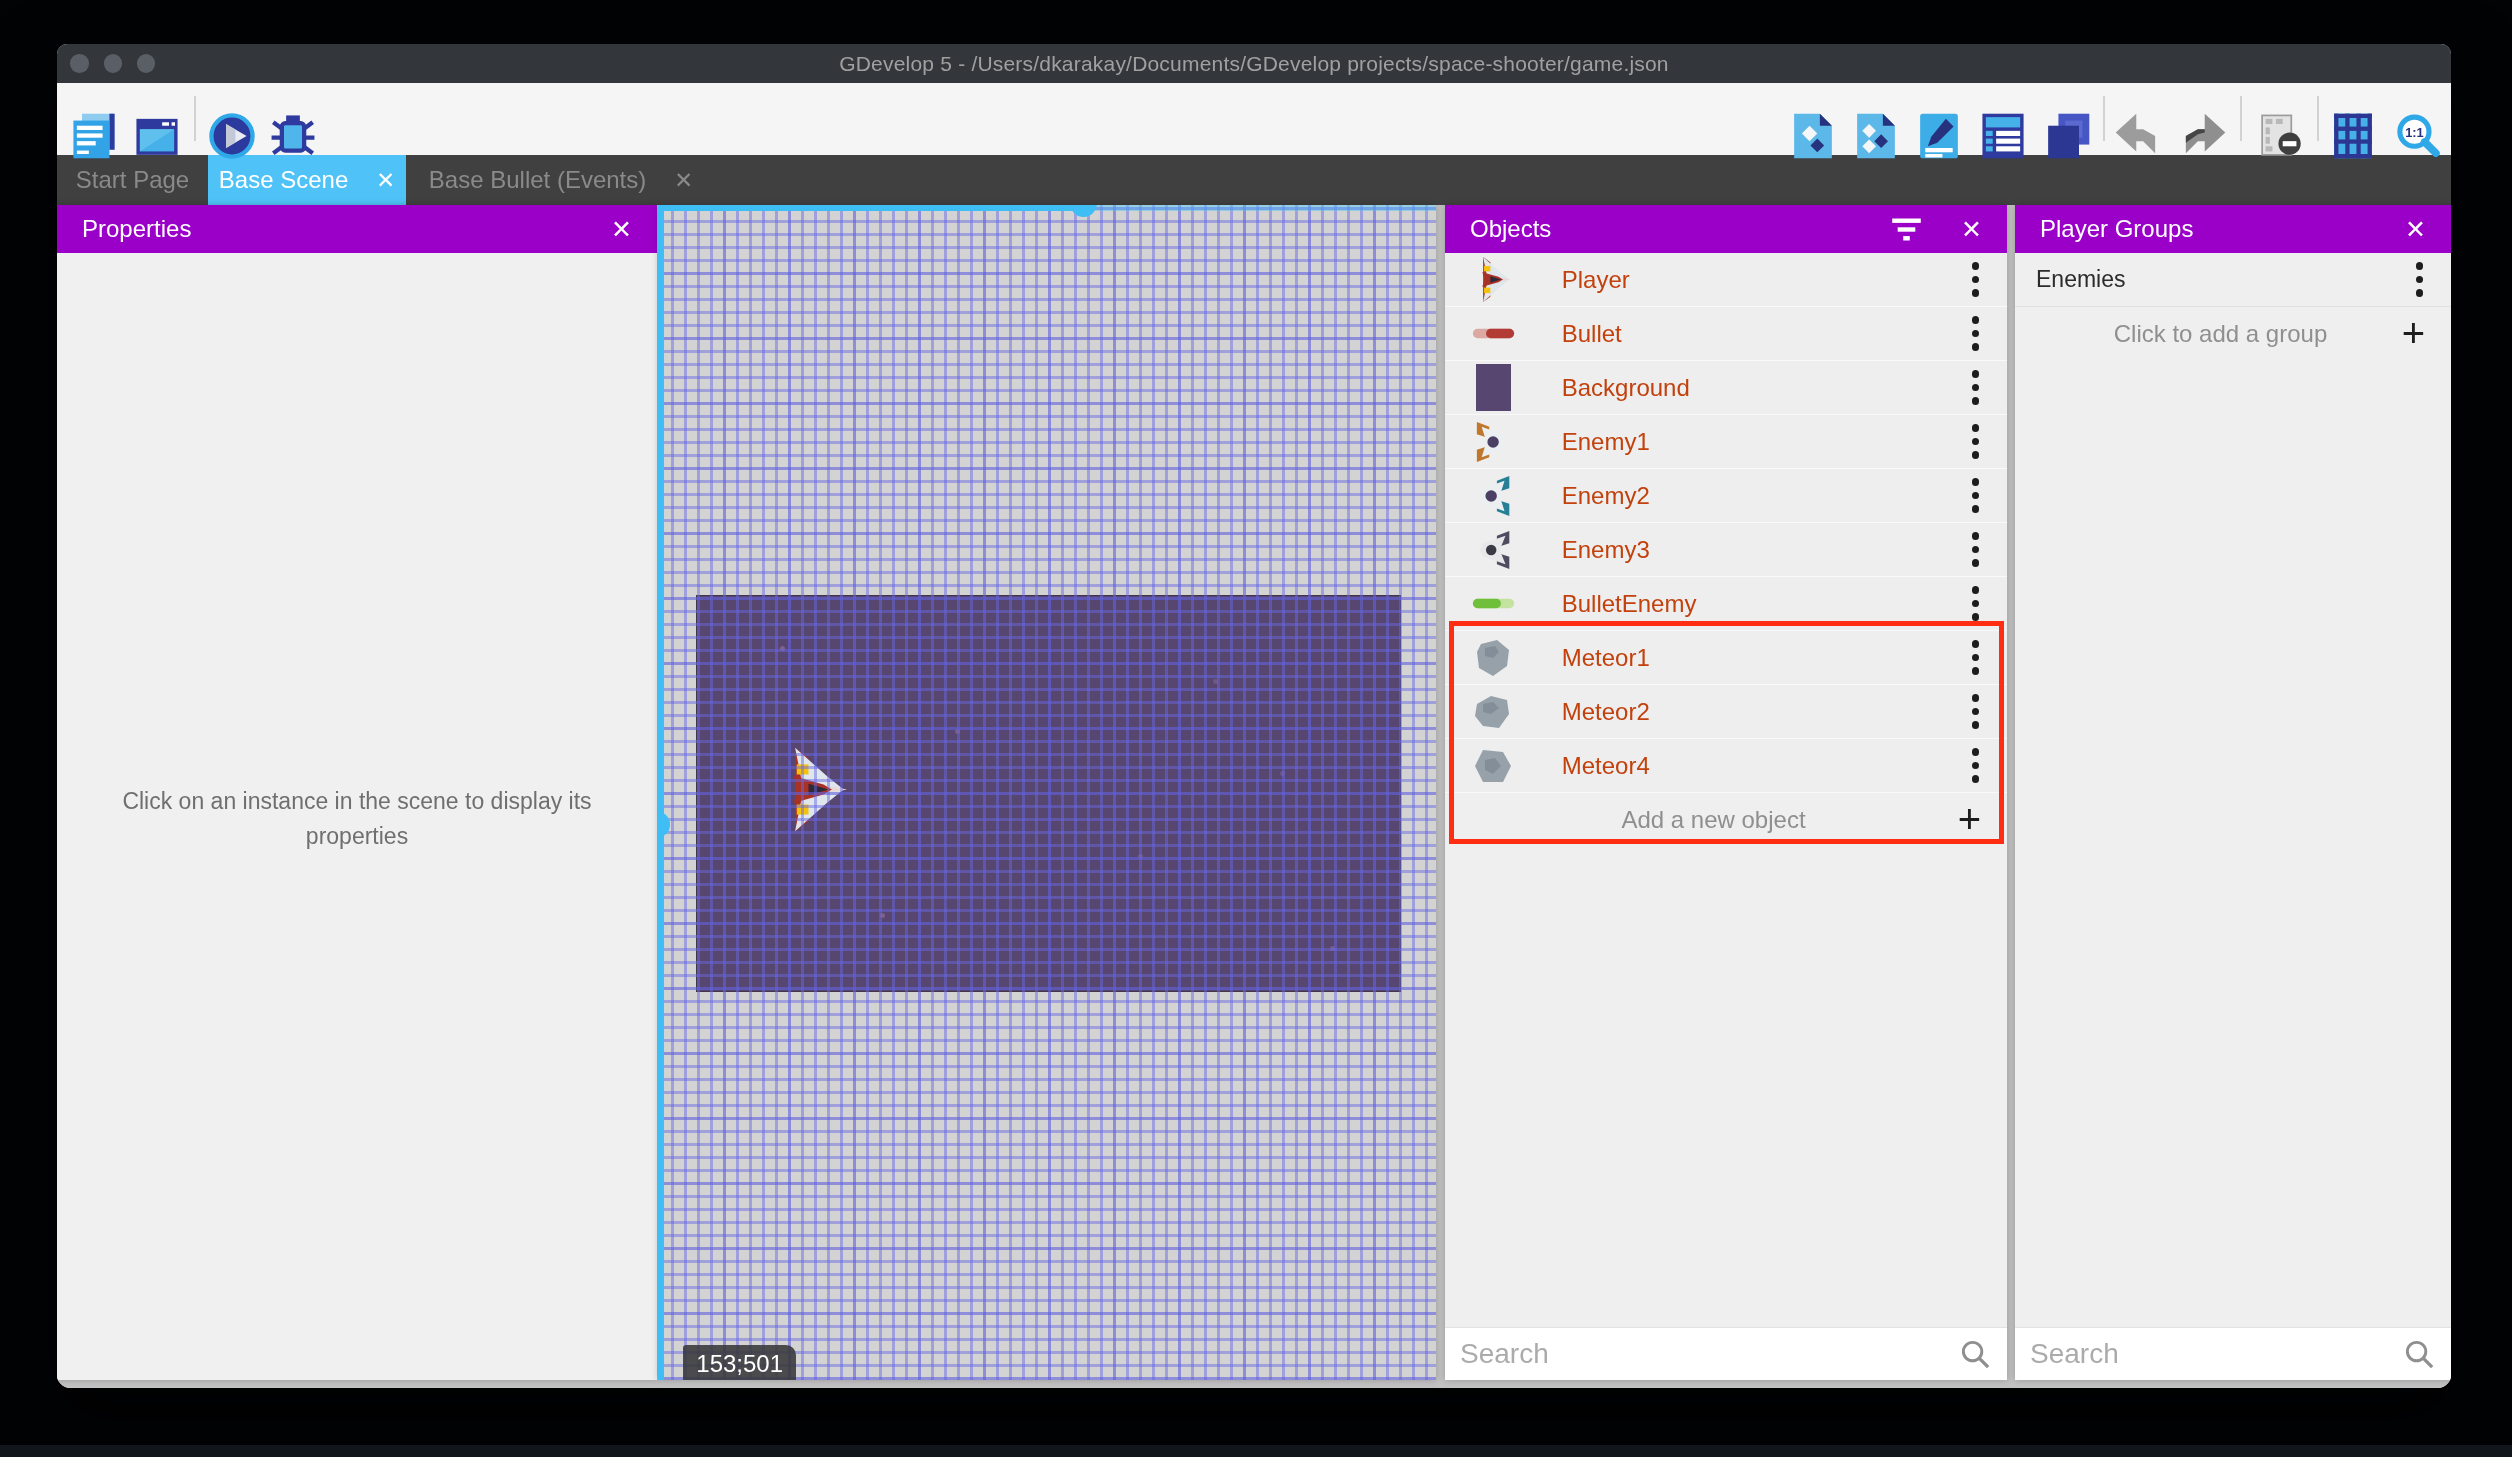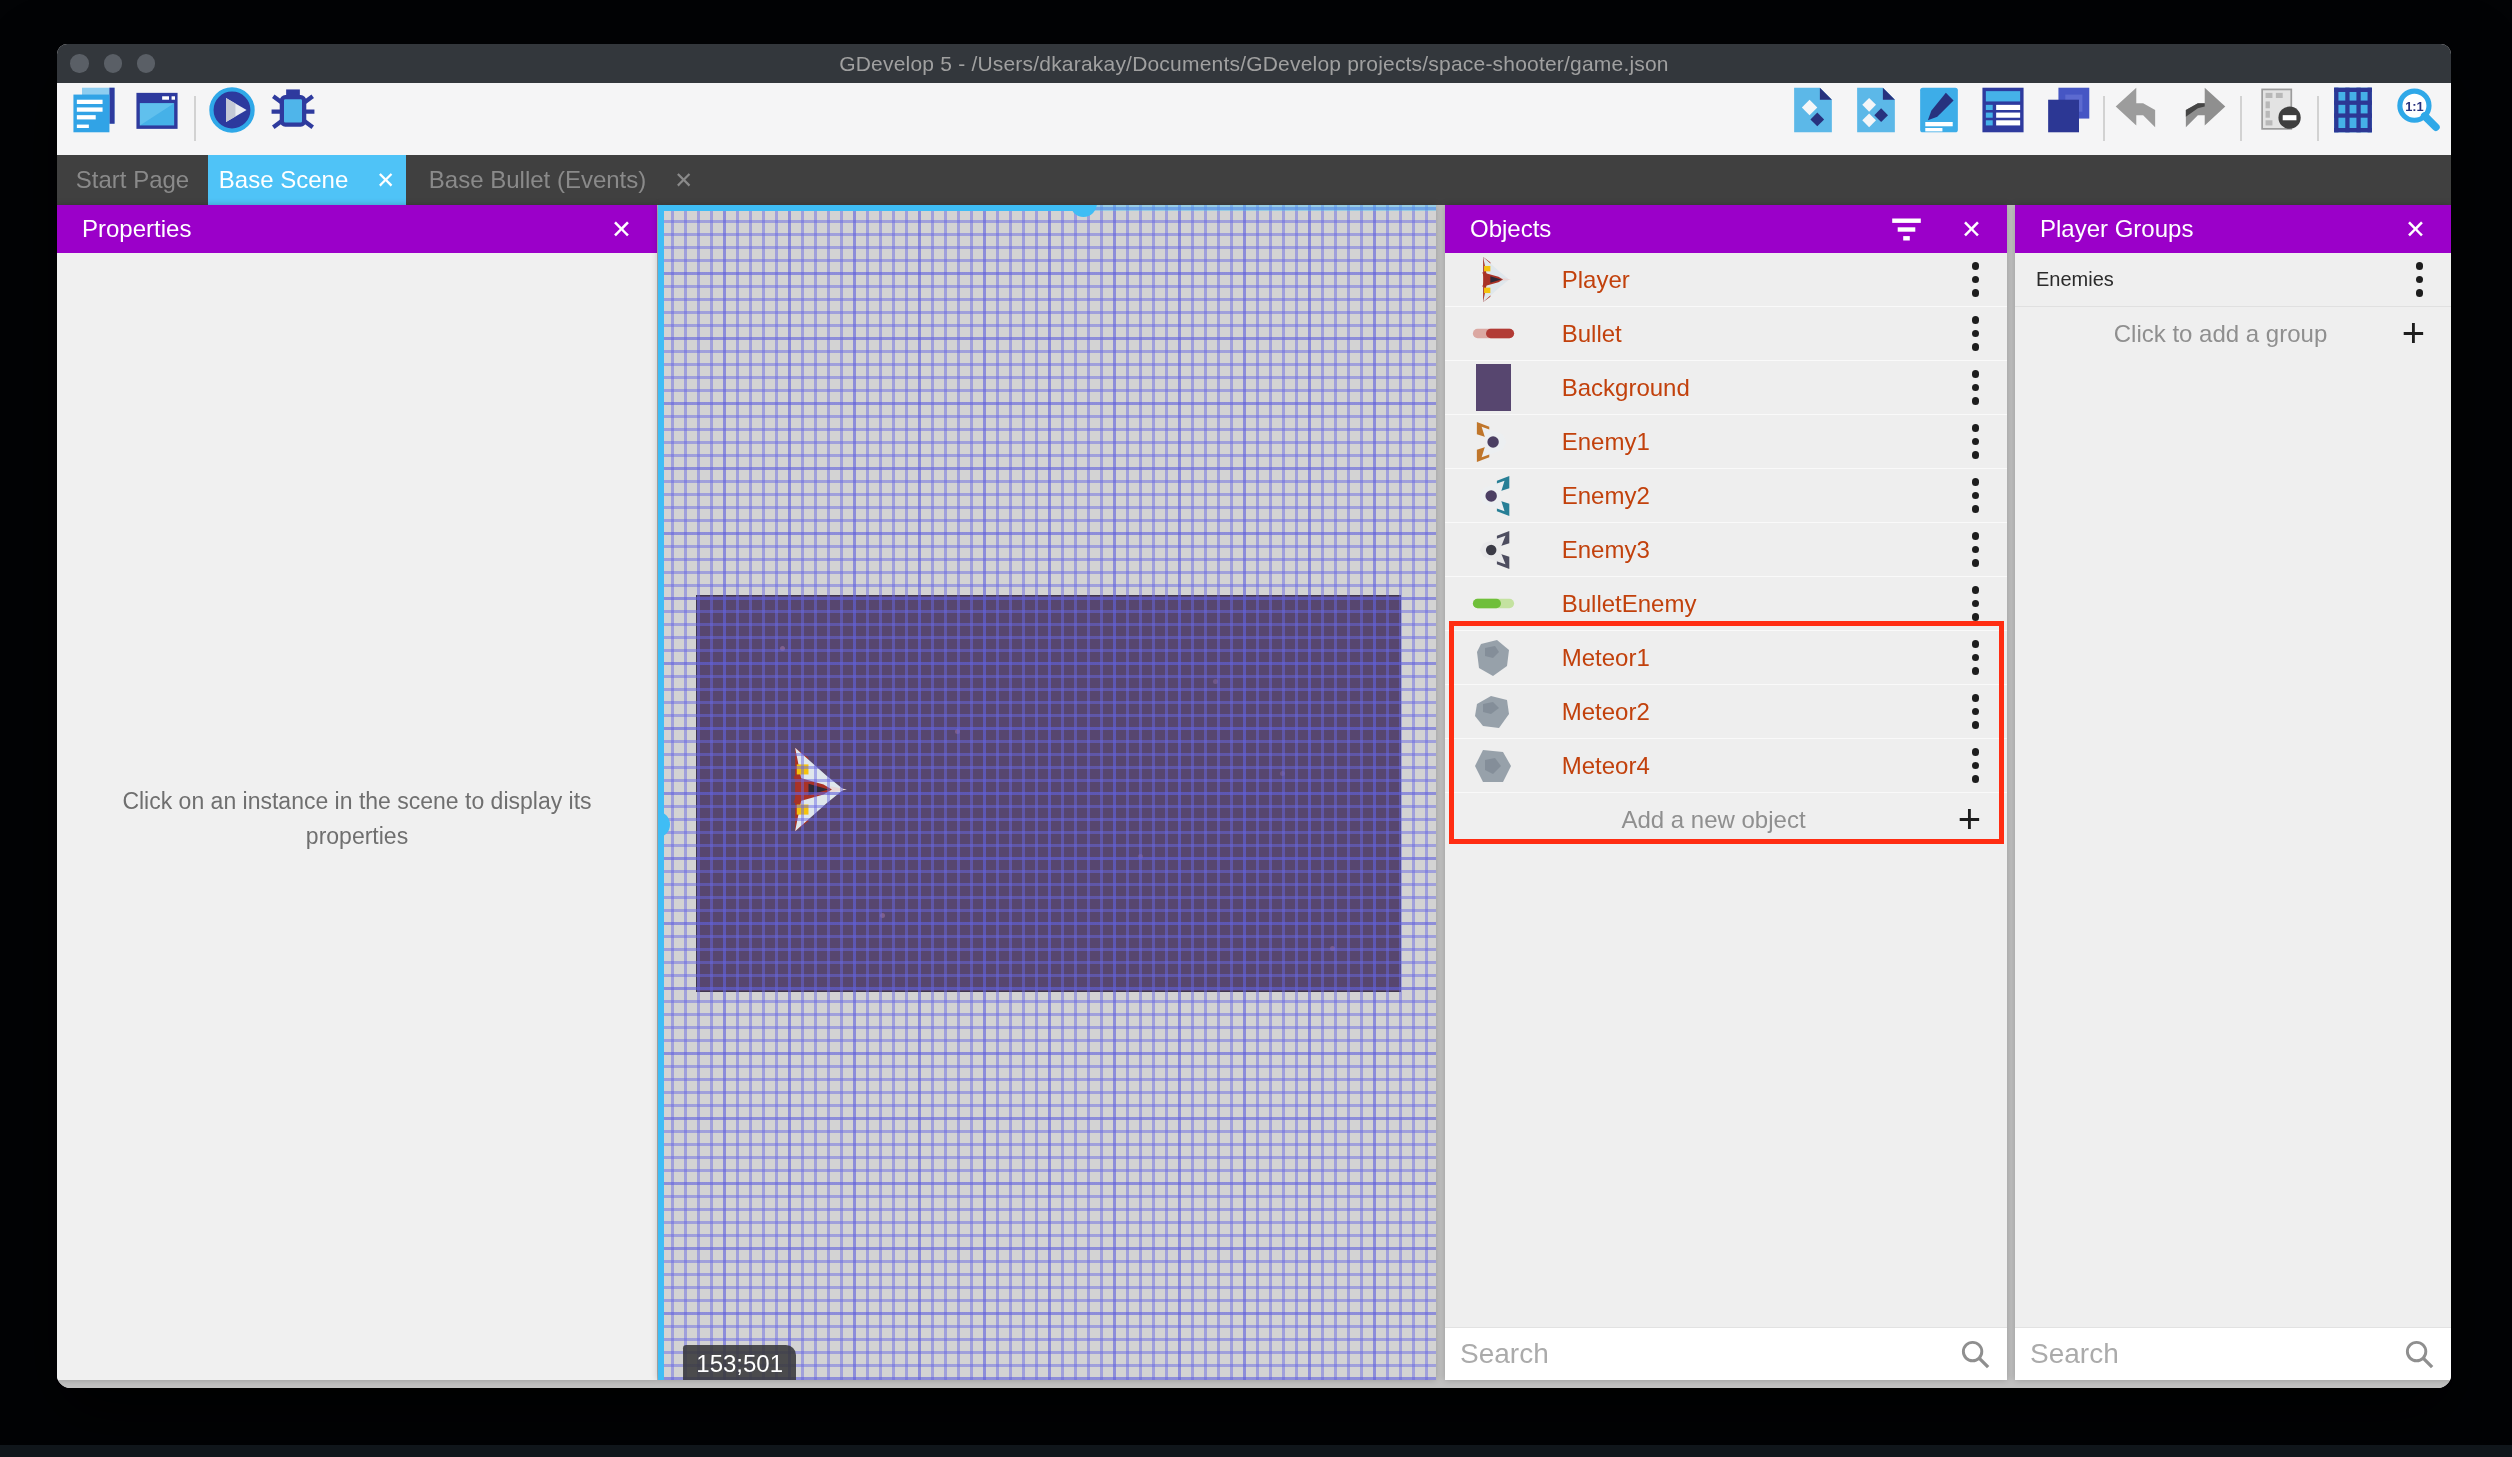--- a/index.html
+++ b/index.html
@@ -15,21 +15,21 @@
   
   .titlebar { position:relative; height:39px; background:#33373c; display:flex;
               align-items:center; justify-content:center; }
   .traffic { position:absolute; left:0; top:0; height:39px; display:flex; align-items:center;
              gap:15px; padding-left:13.3px; }
   .traffic span { width:18.3px; height:18.3px; border-radius:50%; background:#5a5f66; display:block; }
   .titlebar .title { color:#a0a0a0; font-size:21px; letter-spacing:0.2px; }
 
   
   .toolbar { position:relative; height:72px; background:#f5f5f6; }
-  .tb-btn { position:absolute; top:3px; width:48px; height:48px; border:none; background:none;
+  .tb-btn { position:absolute; top:29px; width:48px; height:48px; border:none; background:none;
             padding:0; cursor:pointer; }
   .tb-btn svg { width:100%; height:100%; display:block; }
   .tb-divider { position:absolute; top:13.3px; width:1.7px; height:45px; background:#d2d2d2; }
 
   
   .tabbar { height:50px; background:#404040; display:flex; align-items:stretch; }
   .tab { display:flex; align-items:center; justify-content:center; gap:28px;
          font-size:24px; color:#8a8a8a; cursor:pointer; }
   .tab.start { width:151px; }
   .tab.active { width:198px; background:#4fc3f7; color:#ffffff; }
@@ -102,21 +102,21 @@
                border-top:1.7px solid #e2e2e2; display:flex; align-items:center; padding:0 15px; }
   .searchbar input { flex:1; border:none; outline:none; font-size:28px; color:#444;
                      font-family:"Liberation Sans",sans-serif; background:transparent; }
   .searchbar input::placeholder { color:#ababab; }
   .searchbar svg { width:33px; height:33px; flex:0 0 auto; }
 
   
   .groups { left:1958px; width:436px; background:#efefef; }
   .grp-row { display:flex; align-items:center; height:54px; background:#efefef;
              border-bottom:1.7px solid #e0e0e0; padding-left:21px; cursor:pointer; }
-  .grp-row .lbl { flex:1; font-size:20px; color:#2b2b2b; }
+  .grp-row .lbl { flex:1; font-size:23px; color:#2b2b2b; }
 </style>
 </head>
 <body>
 
 <div class="window">
 
   <div class="titlebar">
     <div class="traffic">
       <span></span>
       <span></span>

